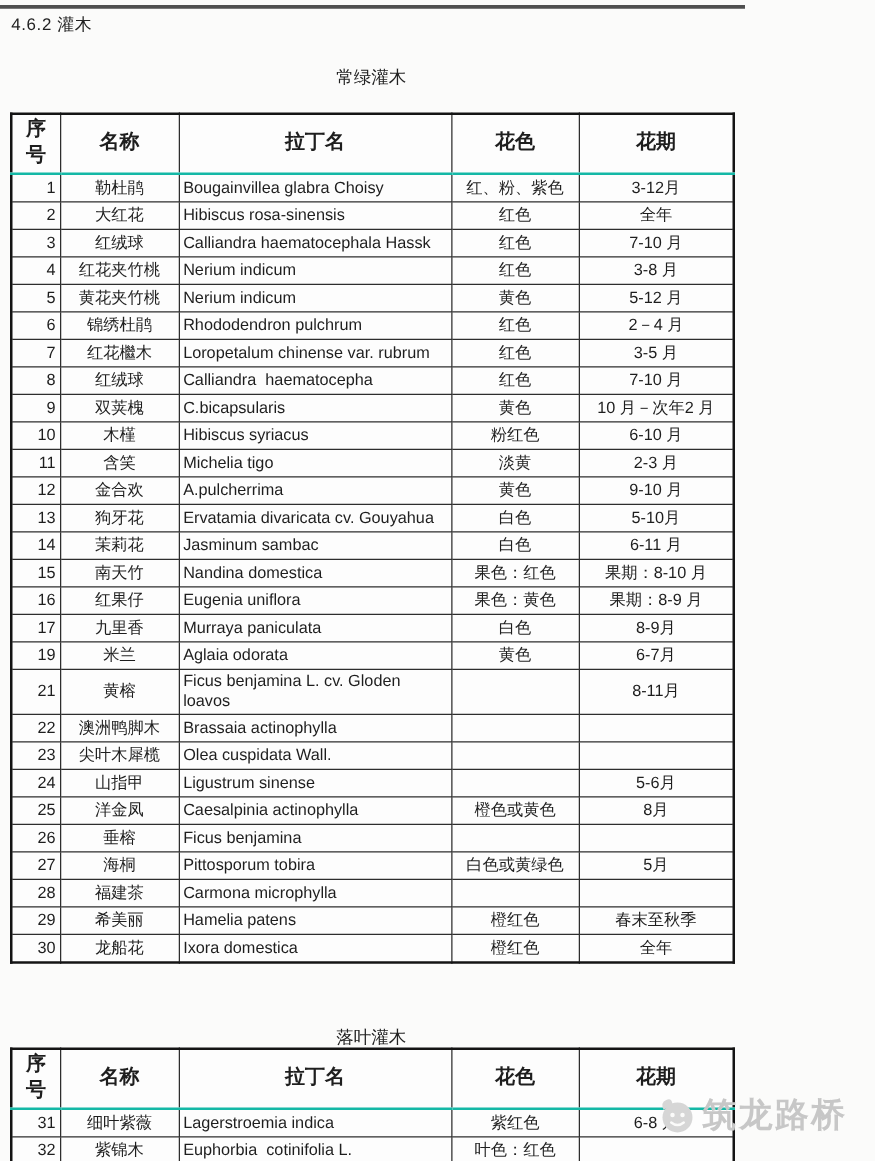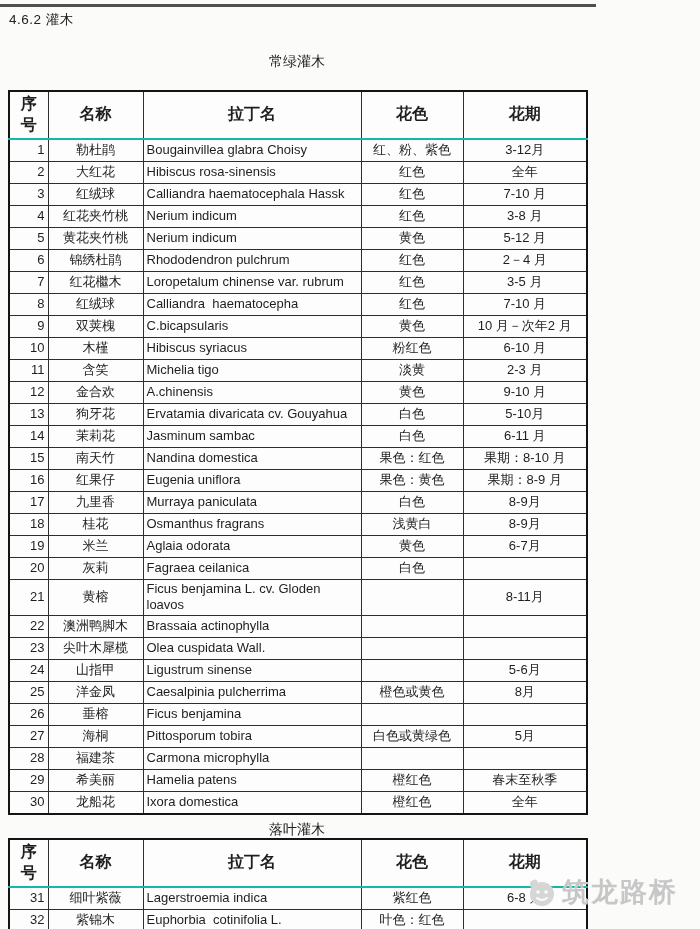--- a/index.html
+++ b/index.html
@@ -182,21 +182,21 @@
         <td class="c-idx">11</td>
         <td class="c-name">含笑</td>
         <td class="c-latin">Michelia tigo</td>
         <td class="c-color">淡黄</td>
         <td class="c-period">2-3 月</td>
       </tr>
 
       <tr>
         <td class="c-idx">12</td>
         <td class="c-name">金合欢</td>
-        <td class="c-latin">A.chinensis</td>
+        <td class="c-latin">A.pulcherrima</td>
         <td class="c-color">黄色</td>
         <td class="c-period">9-10 月</td>
       </tr>
 
       <tr>
         <td class="c-idx">13</td>
         <td class="c-name">狗牙花</td>
         <td class="c-latin">Ervatamia divaricata cv. Gouyahua</td>
         <td class="c-color">白色</td>
         <td class="c-period">5-10月</td>
@@ -227,43 +227,29 @@
       </tr>
 
       <tr>
         <td class="c-idx">17</td>
         <td class="c-name">九里香</td>
         <td class="c-latin">Murraya paniculata</td>
         <td class="c-color">白色</td>
         <td class="c-period">8-9月</td>
       </tr>
 
-      <tr>
-        <td class="c-idx">18</td>
-        <td class="c-name">桂花</td>
-        <td class="c-latin">Osmanthus fragrans</td>
-        <td class="c-color">浅黄白</td>
-        <td class="c-period">8-9月</td>
-      </tr>
 
       <tr>
         <td class="c-idx">19</td>
         <td class="c-name">米兰</td>
         <td class="c-latin">Aglaia odorata</td>
         <td class="c-color">黄色</td>
         <td class="c-period">6-7月</td>
       </tr>
 
-      <tr>
-        <td class="c-idx">20</td>
-        <td class="c-name">灰莉</td>
-        <td class="c-latin">Fagraea ceilanica</td>
-        <td class="c-color">白色</td>
-        <td class="c-period"></td>
-      </tr>
 
       <tr>
         <td class="c-idx">21</td>
         <td class="c-name">黄榕</td>
         <td class="c-latin">Ficus benjamina L. cv. Gloden loavos</td>
         <td class="c-color"></td>
         <td class="c-period">8-11月</td>
       </tr>
 
       <tr>
@@ -286,21 +272,21 @@
         <td class="c-idx">24</td>
         <td class="c-name">山指甲</td>
         <td class="c-latin">Ligustrum sinense</td>
         <td class="c-color"></td>
         <td class="c-period">5-6月</td>
       </tr>
 
       <tr>
         <td class="c-idx">25</td>
         <td class="c-name">洋金凤</td>
-        <td class="c-latin">Caesalpinia pulcherrima</td>
+        <td class="c-latin">Caesalpinia actinophylla</td>
         <td class="c-color">橙色或黄色</td>
         <td class="c-period">8月</td>
       </tr>
 
       <tr>
         <td class="c-idx">26</td>
         <td class="c-name">垂榕</td>
         <td class="c-latin">Ficus benjamina</td>
         <td class="c-color"></td>
         <td class="c-period"></td>

